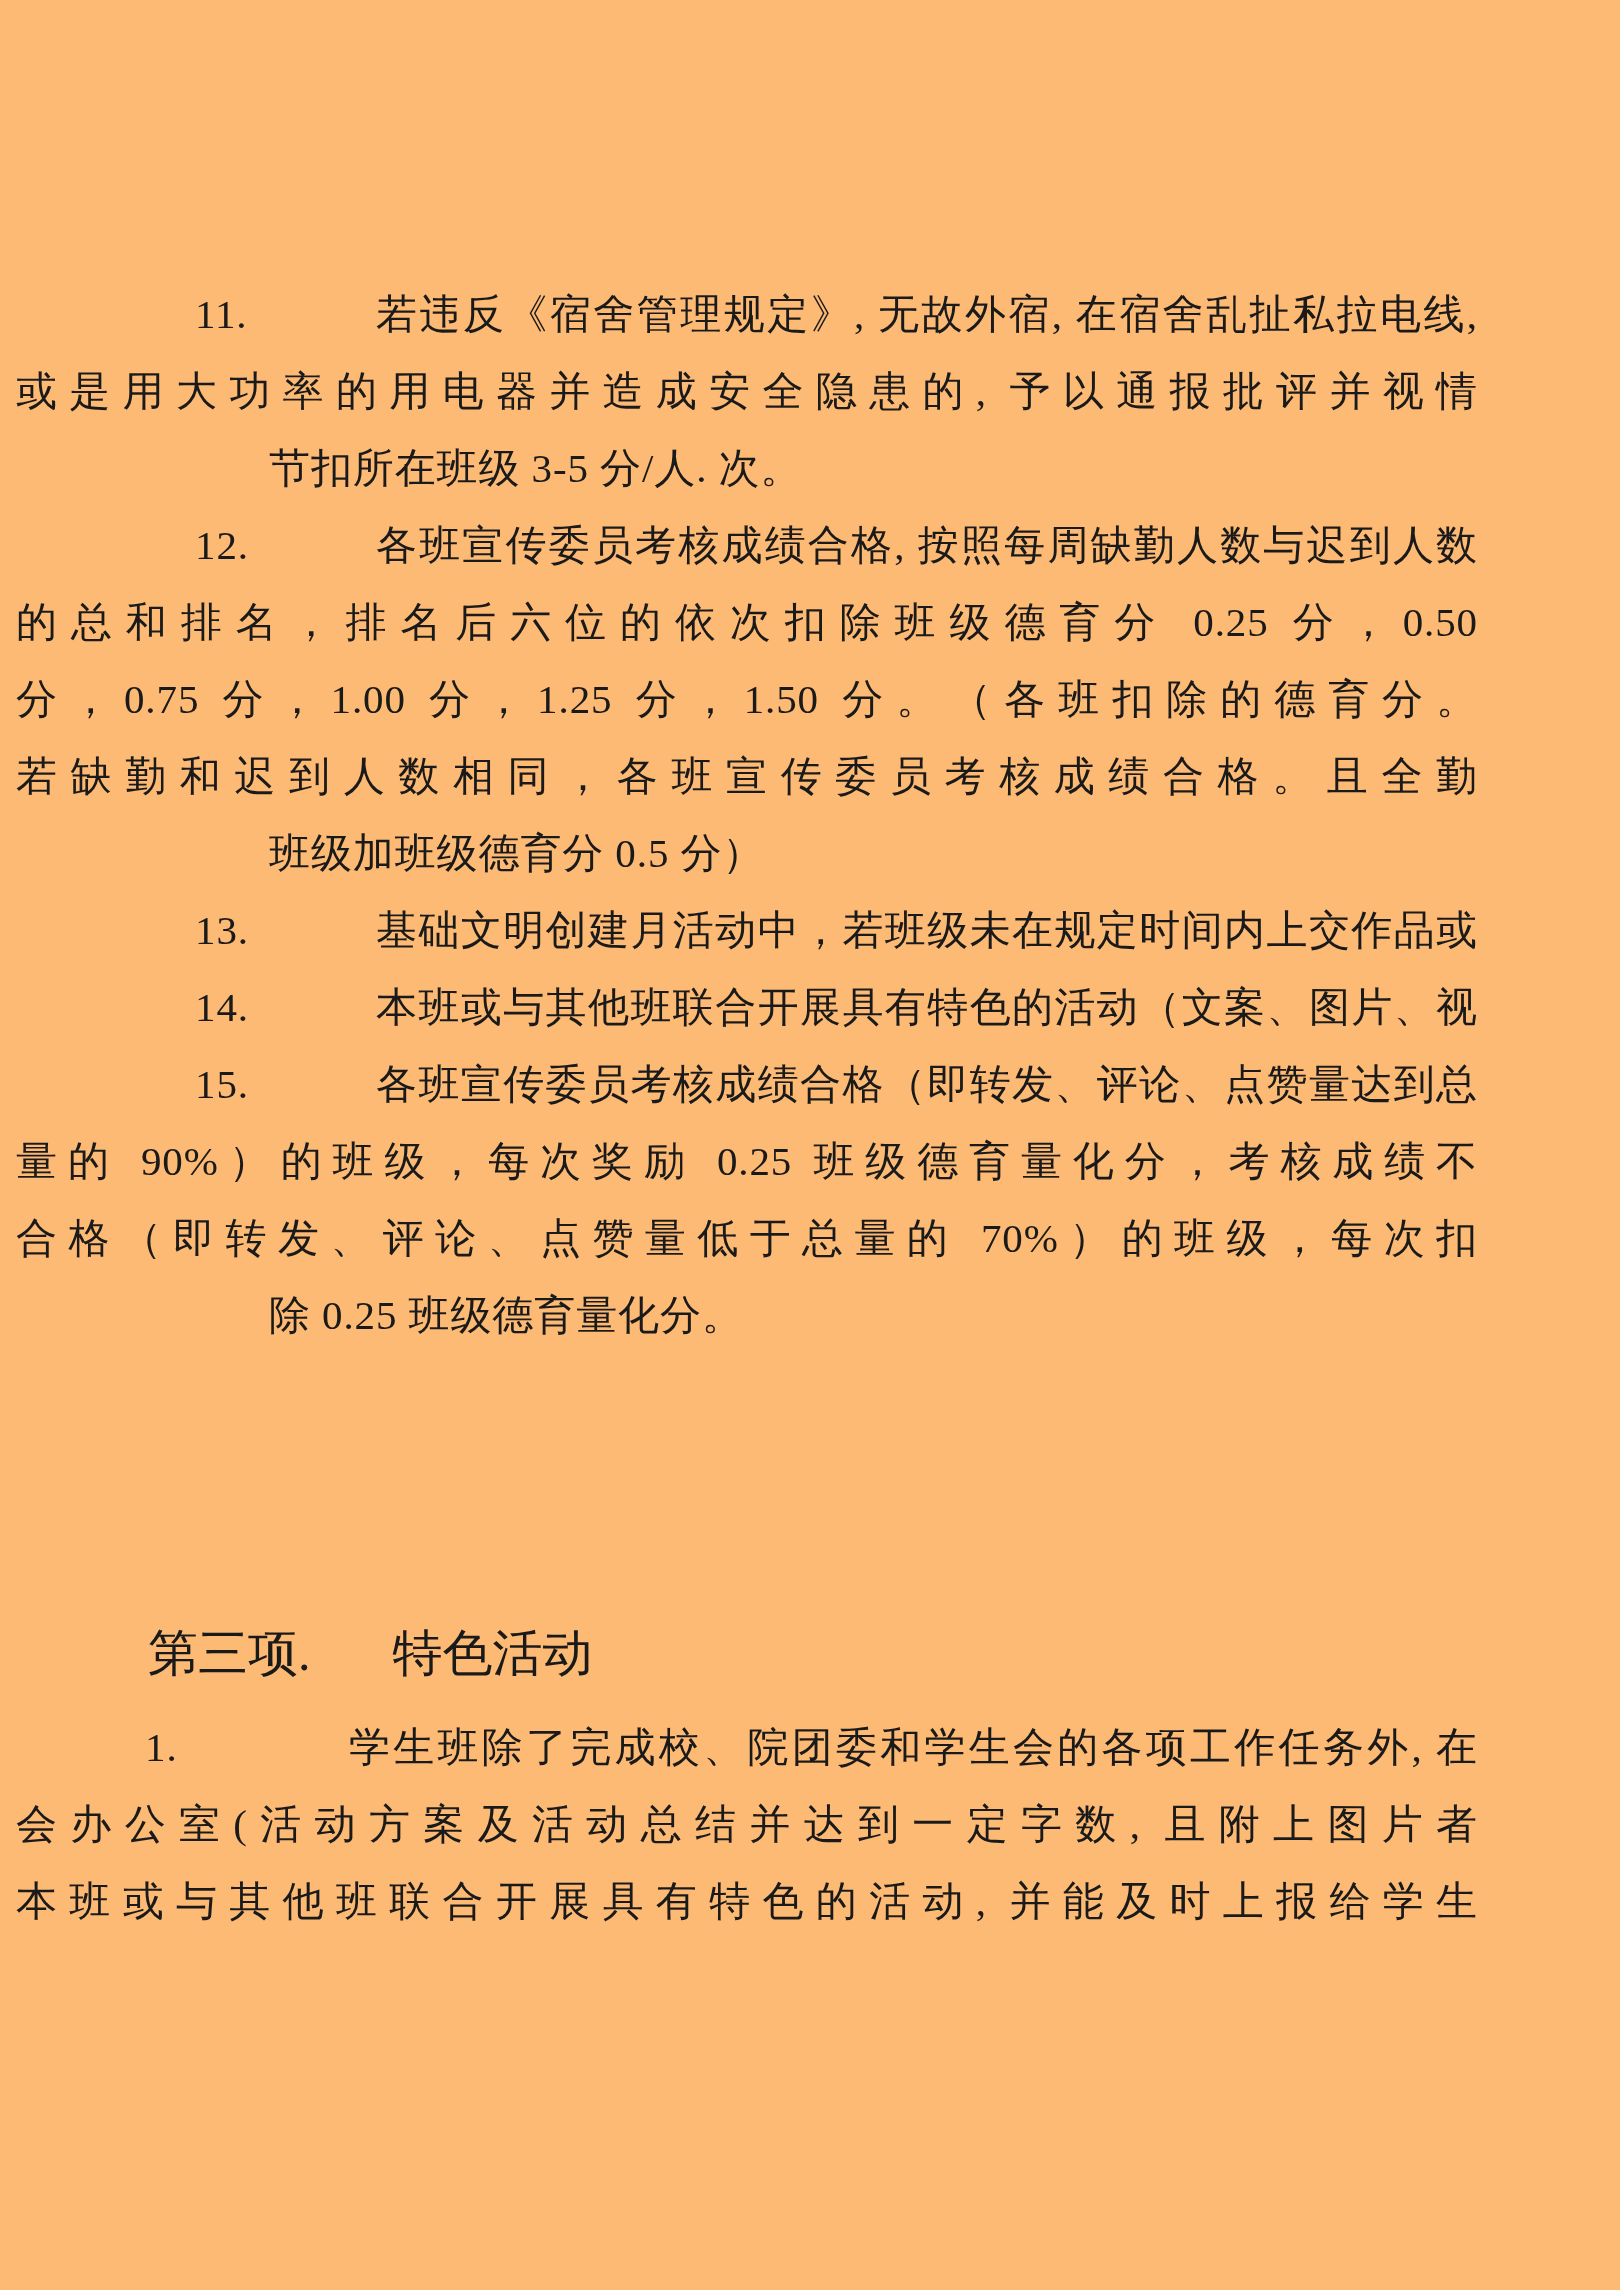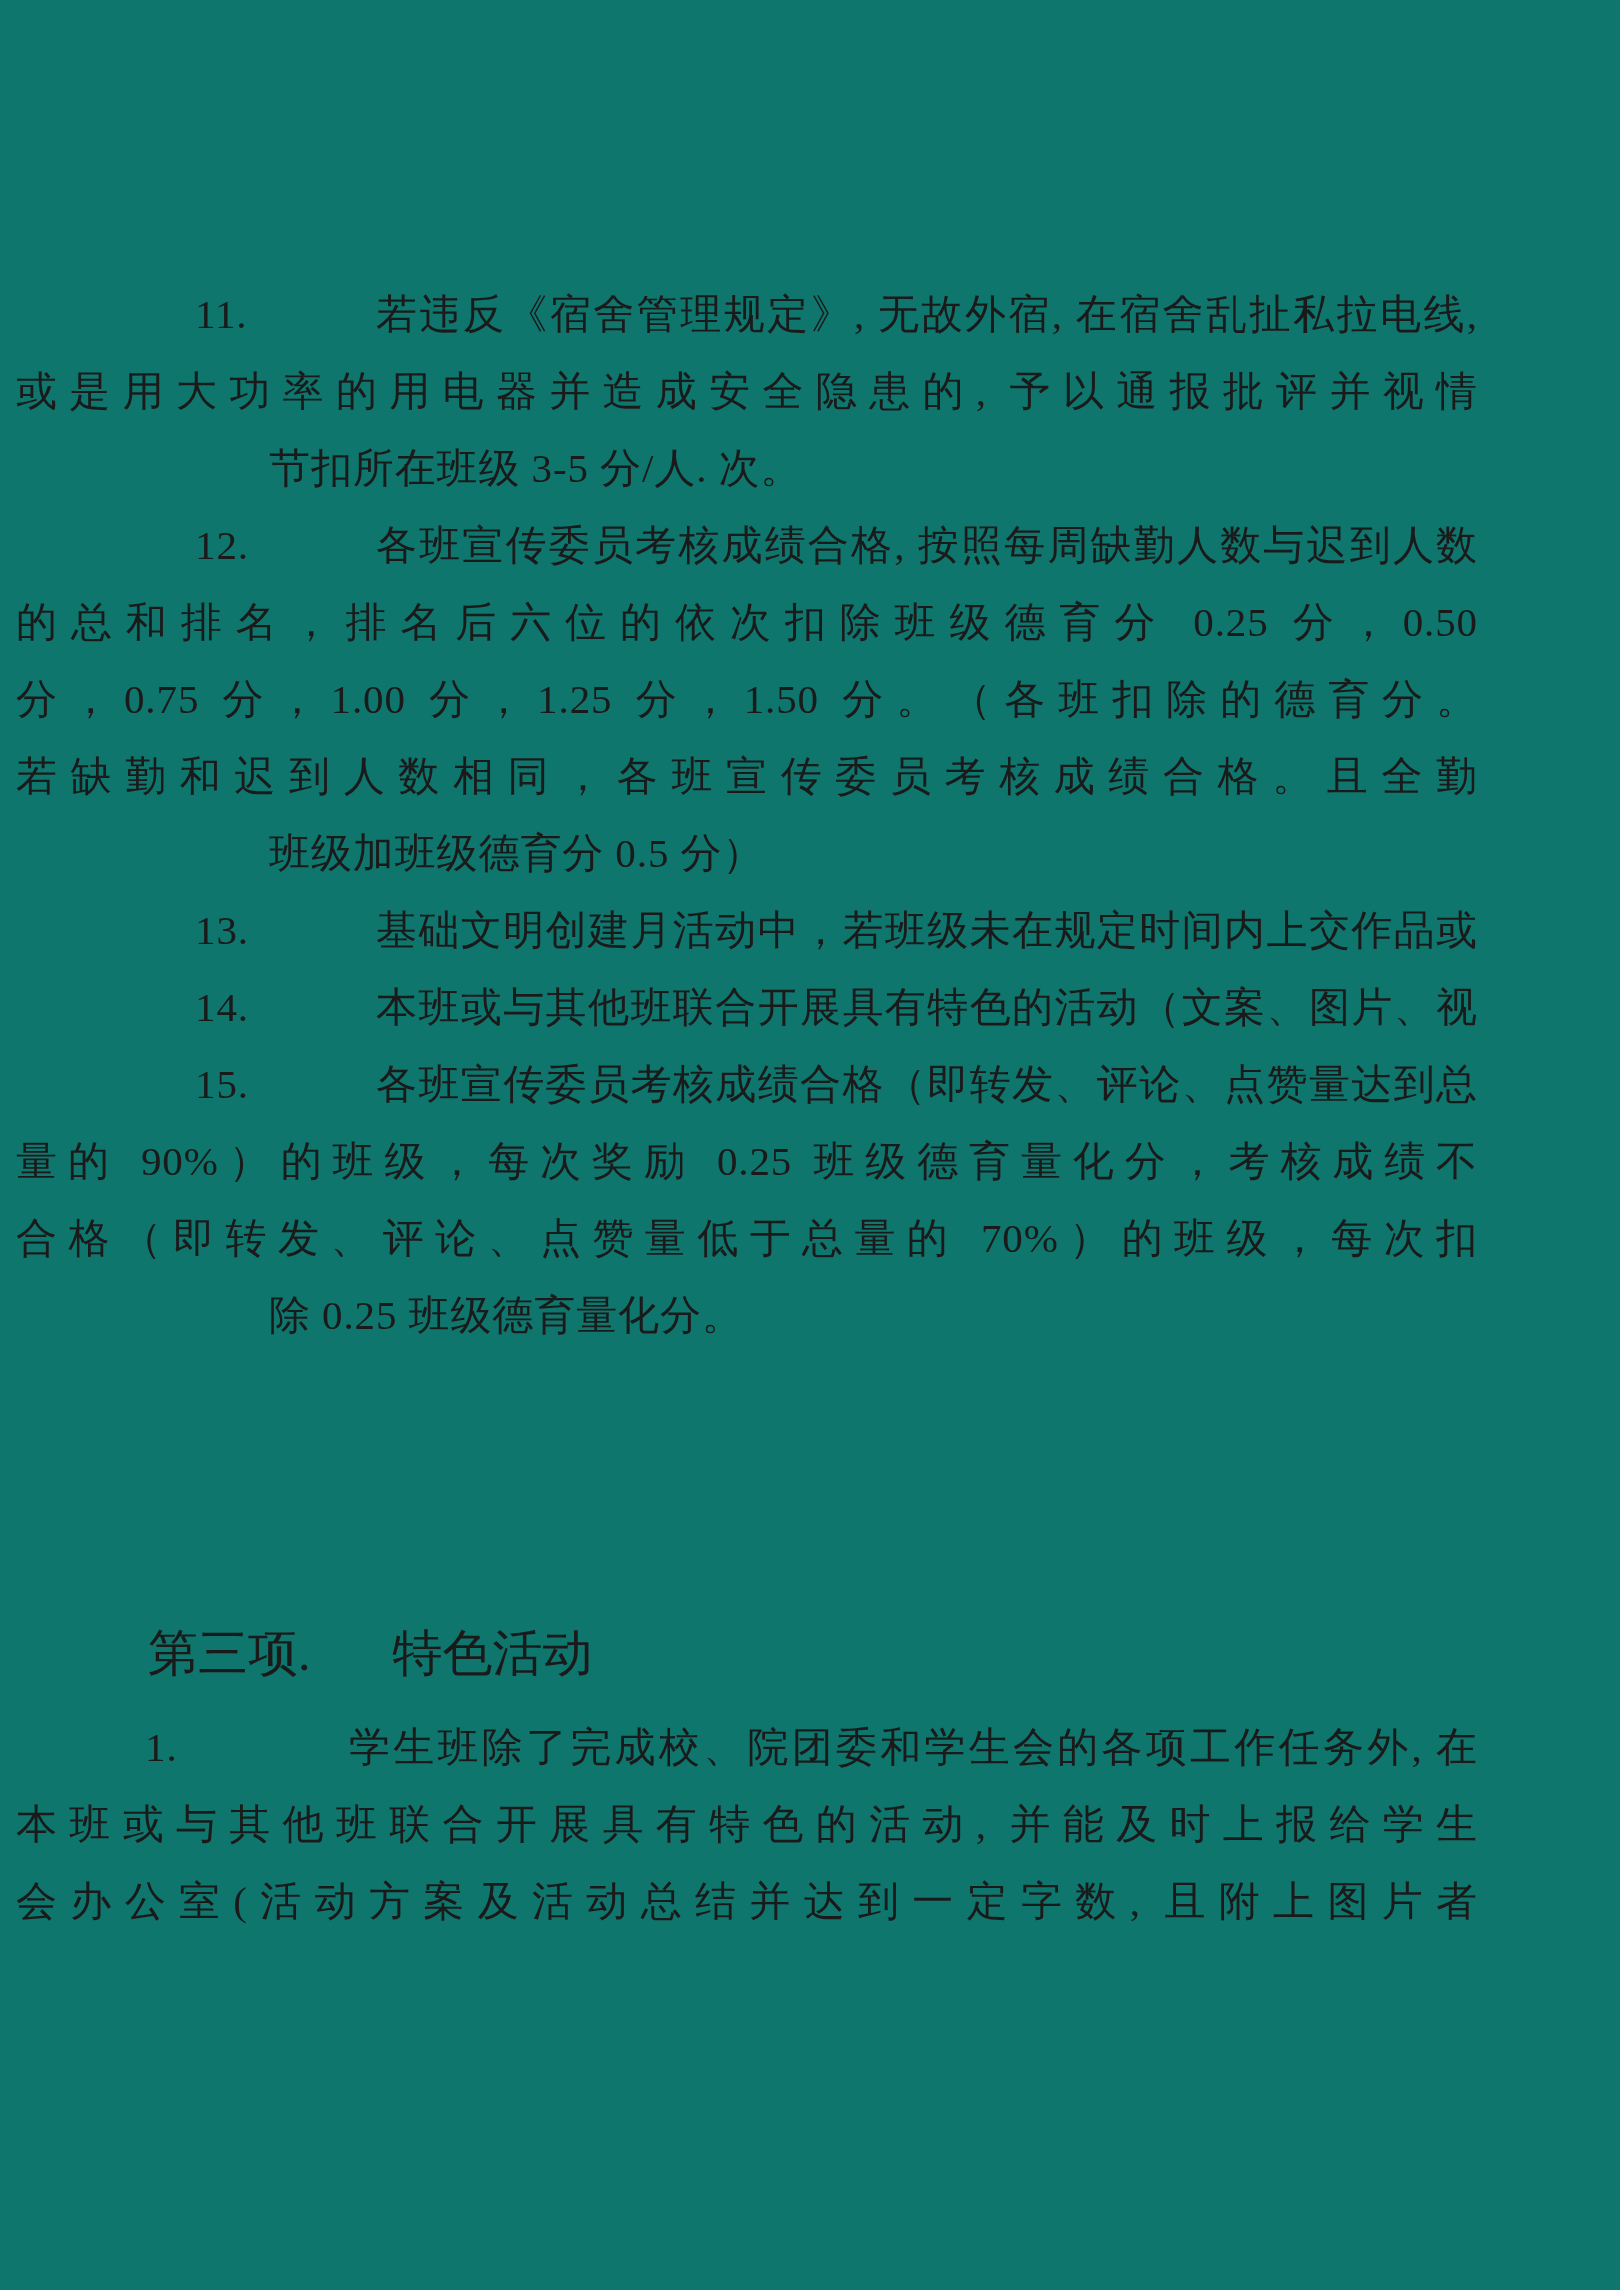--- a/index.html
+++ b/index.html
@@ -5,21 +5,21 @@
   html, body {
     margin: 0;
     padding: 0;
     background: #e8e8e8;
   }
   .page {
     position: relative;
     width: 1620px;
     height: 2291px;
     margin: 0 auto;
-    background: #0f766e;
+    background: #fdba74;
     overflow: hidden;
     font-family: "Liberation Serif", "DejaVu Serif", serif;
     color: #1a1a1a;
   }
   .list {
     position: absolute;
     left: 0;
     right: 0;
   }
   .list-a { top: 276px; }
@@ -90,19 +90,19 @@
       </div>
     </section>
 
   <header class="heading">
     <span class="h-num">第三项.</span><span class="h-title">特色活动</span>
   </header>
 
   <section class="list list-b" id="listB">
       <div class="item">
         <div class="line first full"><span class="num">1.</span><span>学生班除了完成校、院团委和学生会的各项工作任务外, 在</span></div>
+        <div class="line full"><span>会办公室(活动方案及活动总结并达到一定字数, 且附上图片者</span></div>
         <div class="line full"><span>本班或与其他班联合开展具有特色的活动, 并能及时上报给学生</span></div>
-        <div class="line full"><span>会办公室(活动方案及活动总结并达到一定字数, 且附上图片者</span></div>
       </div>
     </section>
 
 </div>
 
 
 </body></html>

